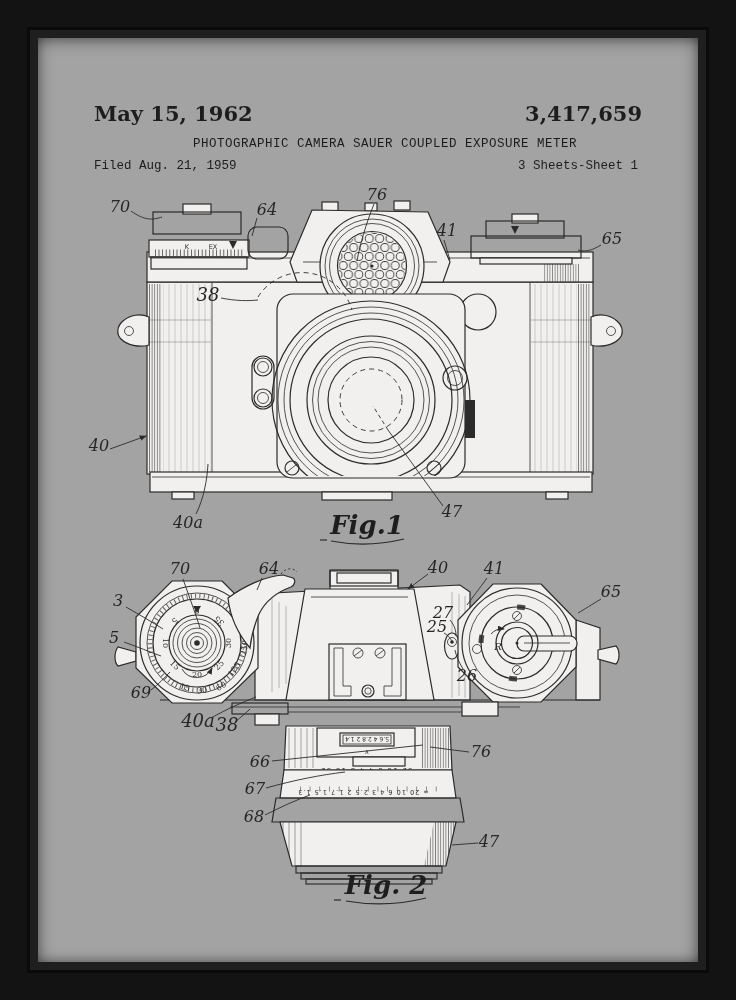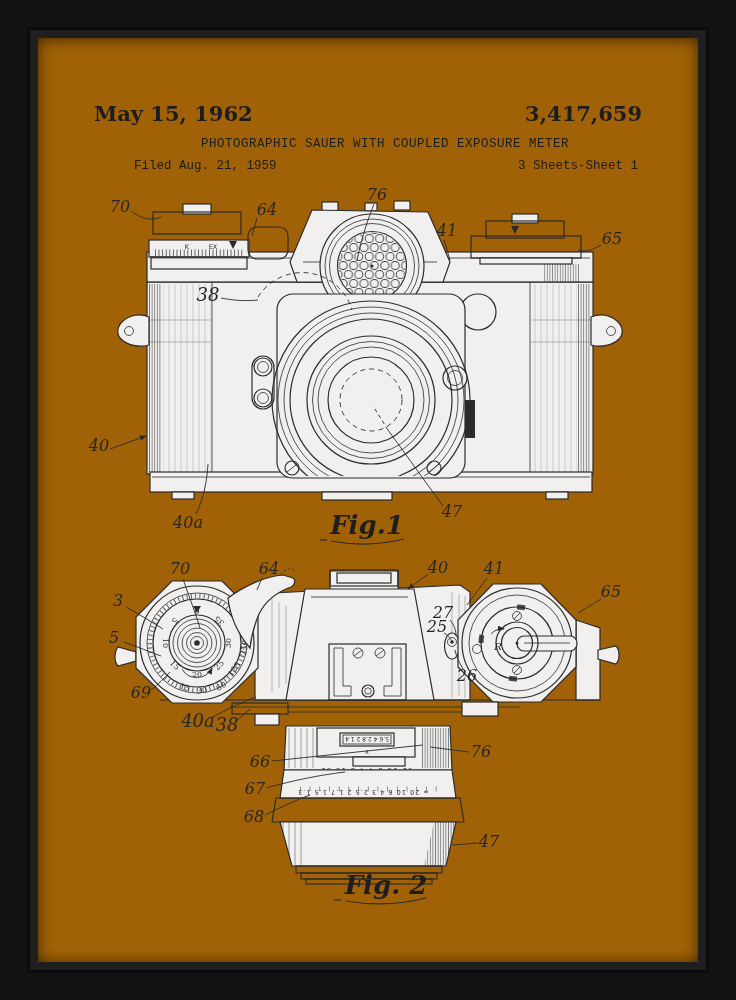--- a/index.html
+++ b/index.html
@@ -1,31 +1,31 @@
 <!DOCTYPE html>
 <html><head>
 <meta charset="utf-8">
 <style>
   html,body{margin:0;padding:0;background:#101010;}
   .stage{position:relative;width:736px;height:1000px;background:#131313;overflow:hidden;
          font-family:"Liberation Sans",sans-serif;}
   .frame-lip{position:absolute;inset:27px;background:#1f1f1f;box-shadow:inset 0 0 0 3px #0b0b0b;}
-  .paper{position:absolute;inset:38px;background:#a16207;
+  .paper{position:absolute;inset:38px;background:#a3a3a3;
          box-shadow:inset 0 12px 16px -11px rgba(0,0,0,.55),
                     inset 0 -10px 14px -10px rgba(0,0,0,.45),
                     inset 12px 0 16px -12px rgba(0,0,0,.5),
                     inset -12px 0 16px -12px rgba(0,0,0,.5);}
   .hdr{position:absolute;color:#1d1d1d;white-space:nowrap;}
   .hdr.date{left:56px;top:63px;font:bold 21px "DejaVu Serif",serif;}
   .hdr.inv{left:250px;top:71px;width:200px;text-align:center;
            font:bold 14px "Liberation Sans",sans-serif;letter-spacing:1.5px;}
   .hdr.num{right:56px;top:63px;font:bold 21px "DejaVu Serif",serif;}
   .hdr.ttl{left:34px;top:99px;width:626px;text-align:center;
            font:12.5px "Liberation Mono",monospace;letter-spacing:.5px;}
-  .hdr.filed{left:56px;top:121px;font:12.5px "Liberation Mono",monospace;margin-left:40px;}
+  .hdr.filed{left:56px;top:121px;font:12.5px "Liberation Mono",monospace;}
   .hdr.sheet{right:60px;top:121px;font:12.5px "Liberation Mono",monospace;margin-left:20px;}
   svg{position:absolute;inset:0;width:100%;height:100%;}
   .s{stroke:#2b2b2b;fill:none;stroke-width:1.2;}
   .sf{stroke:#2b2b2b;fill:#f1f0ee;stroke-width:1.2;}
   .s2{stroke:#2b2b2b;fill:none;stroke-width:.8;}
   .lt{stroke:#2b2b2b;fill:none;stroke-width:.55;opacity:.55;}
   .ld{stroke:#2b2b2b;fill:none;stroke-width:.9;}
   .hw{font:italic 16px "DejaVu Serif",serif;fill:#262626;text-anchor:middle;}
   .hwb{font:italic 18px "DejaVu Serif",serif;fill:#262626;text-anchor:middle;}
   .cap{font:italic bold 26px "DejaVu Serif",serif;fill:#1e1e1e;text-anchor:middle;}
@@ -35,21 +35,21 @@
 </style>
 </head>
 <body>
 
 <div class="stage">
   <div class="frame-lip"></div>
   <div class="paper">
 
     <div class="hdr date">May 15, 1962</div>
     <div class="hdr num">3,417,659</div>
-    <div class="hdr ttl">PHOTOGRAPHIC SAUER WITH COUPLED EXPOSURE METER</div>
+    <div class="hdr ttl">PHOTOGRAPHIC CAMERA SAUER COUPLED EXPOSURE METER</div>
     <div class="hdr filed">Filed Aug. 21, 1959</div>
     <div class="hdr sheet">3 Sheets-Sheet 1</div>
 
     <svg viewBox="38 38 660 924" preserveAspectRatio="none">
       <defs>
         <pattern id="kn2" width="2.6" height="6" patternUnits="userSpaceOnUse">
           <path d="M1.3,0 V6" stroke="#2b2b2b" stroke-width="0.7"></path>
         </pattern>
         <pattern id="ht5" width="6" height="8" patternUnits="userSpaceOnUse">
           <path d="M1,0 V8" stroke="#2b2b2b" stroke-width="0.55"></path>

